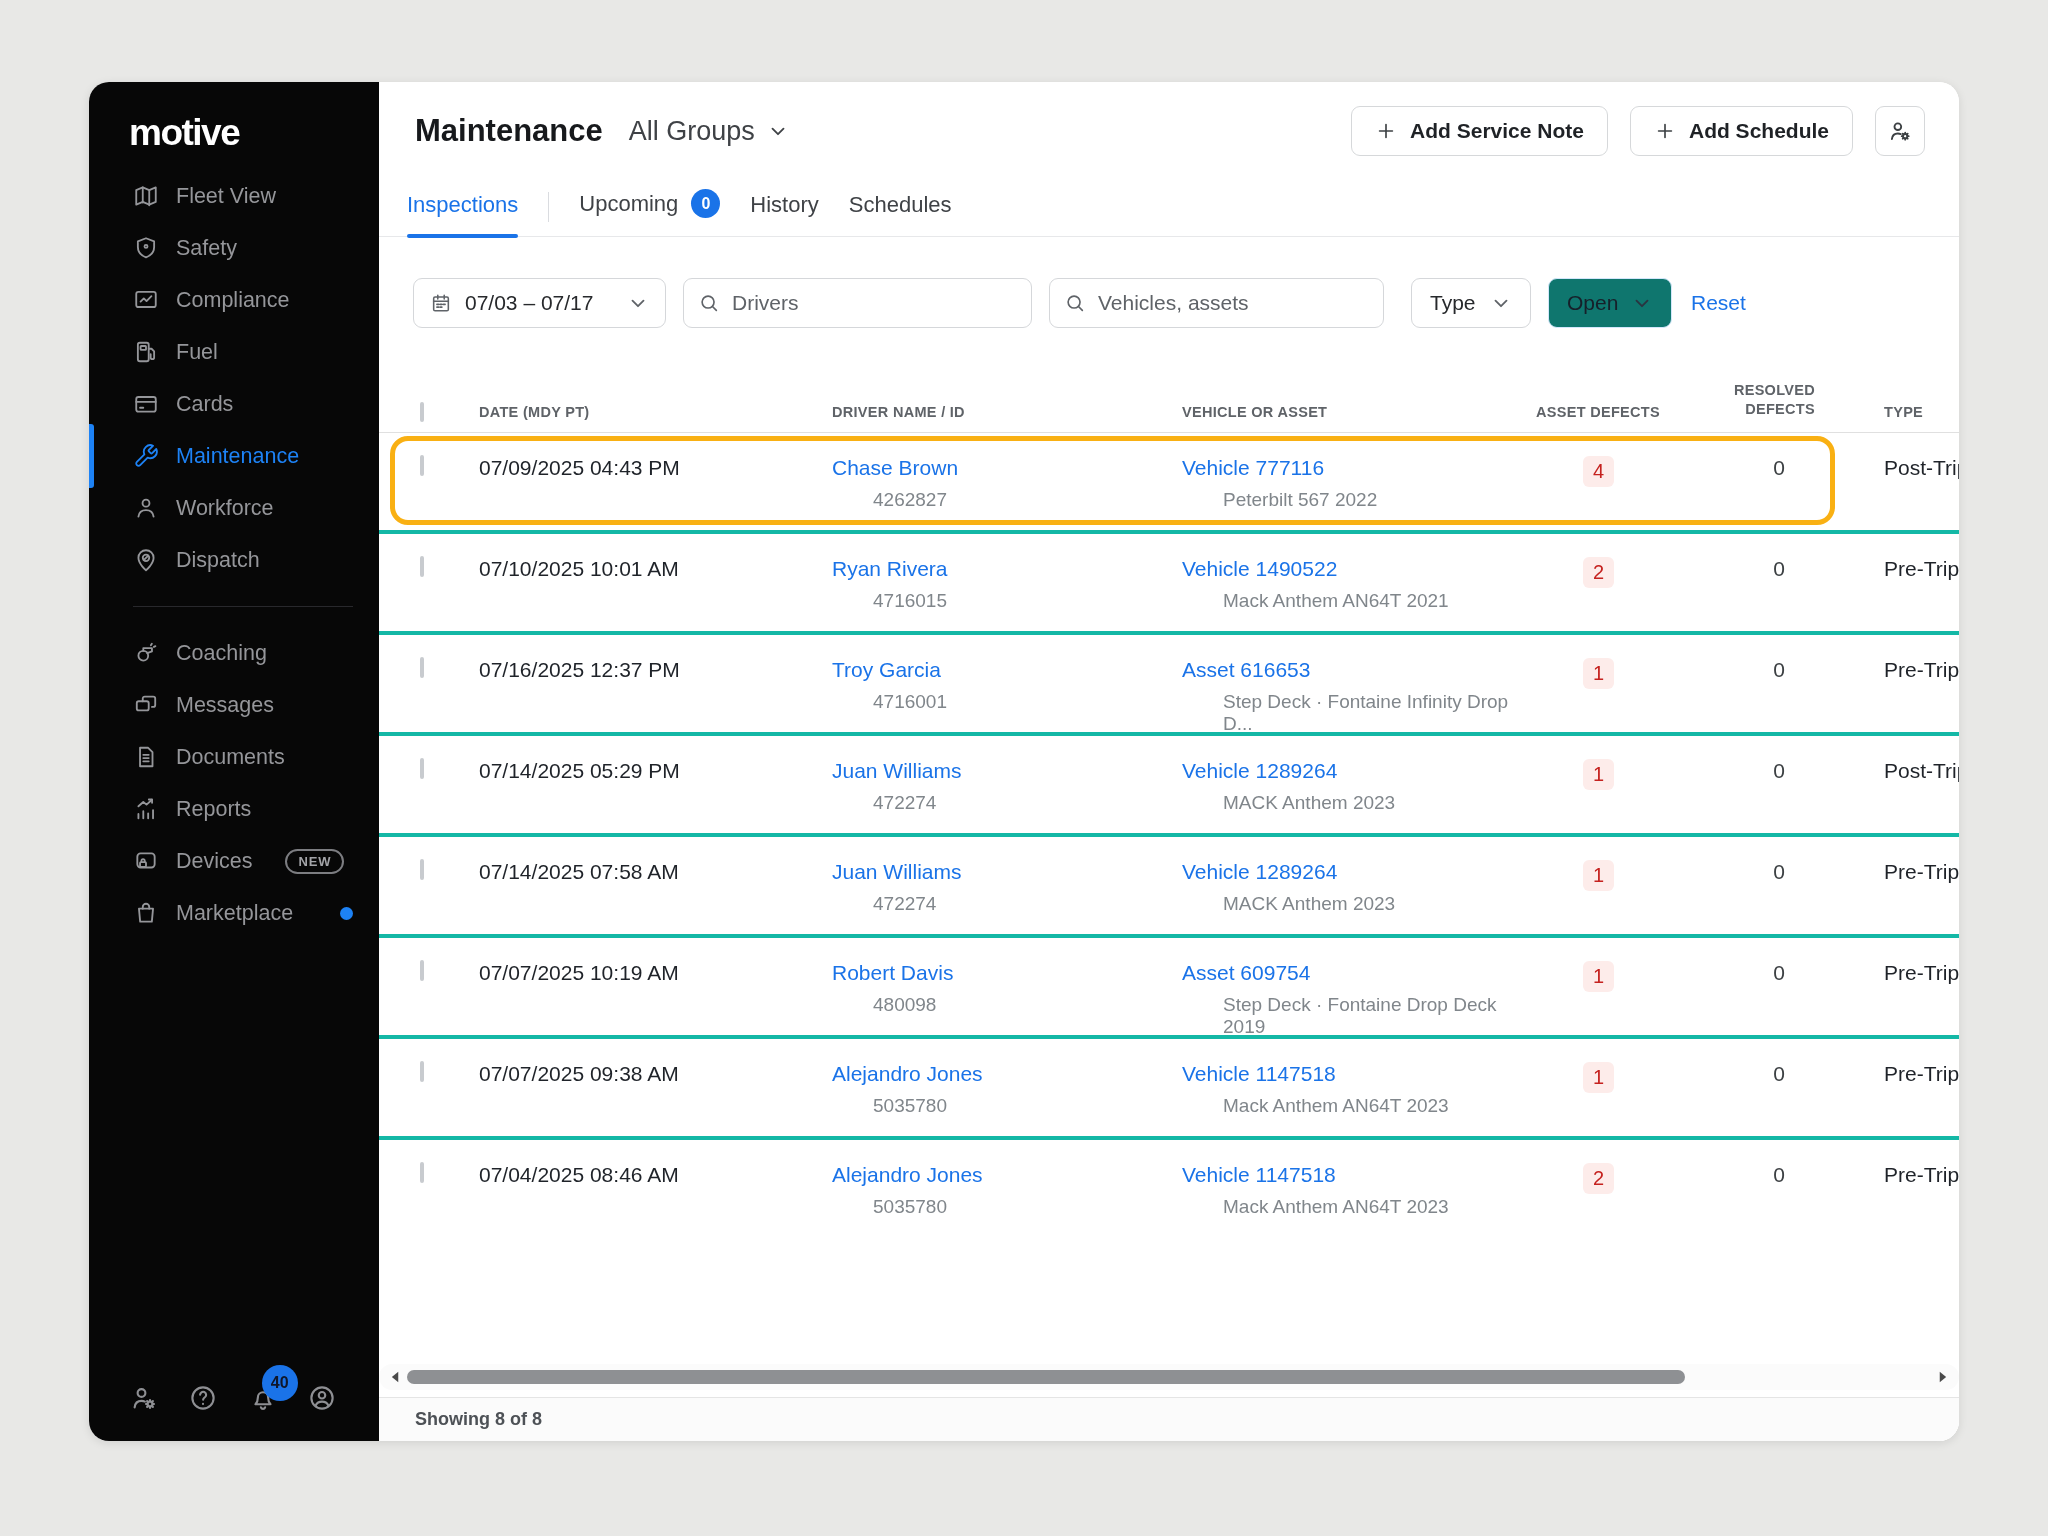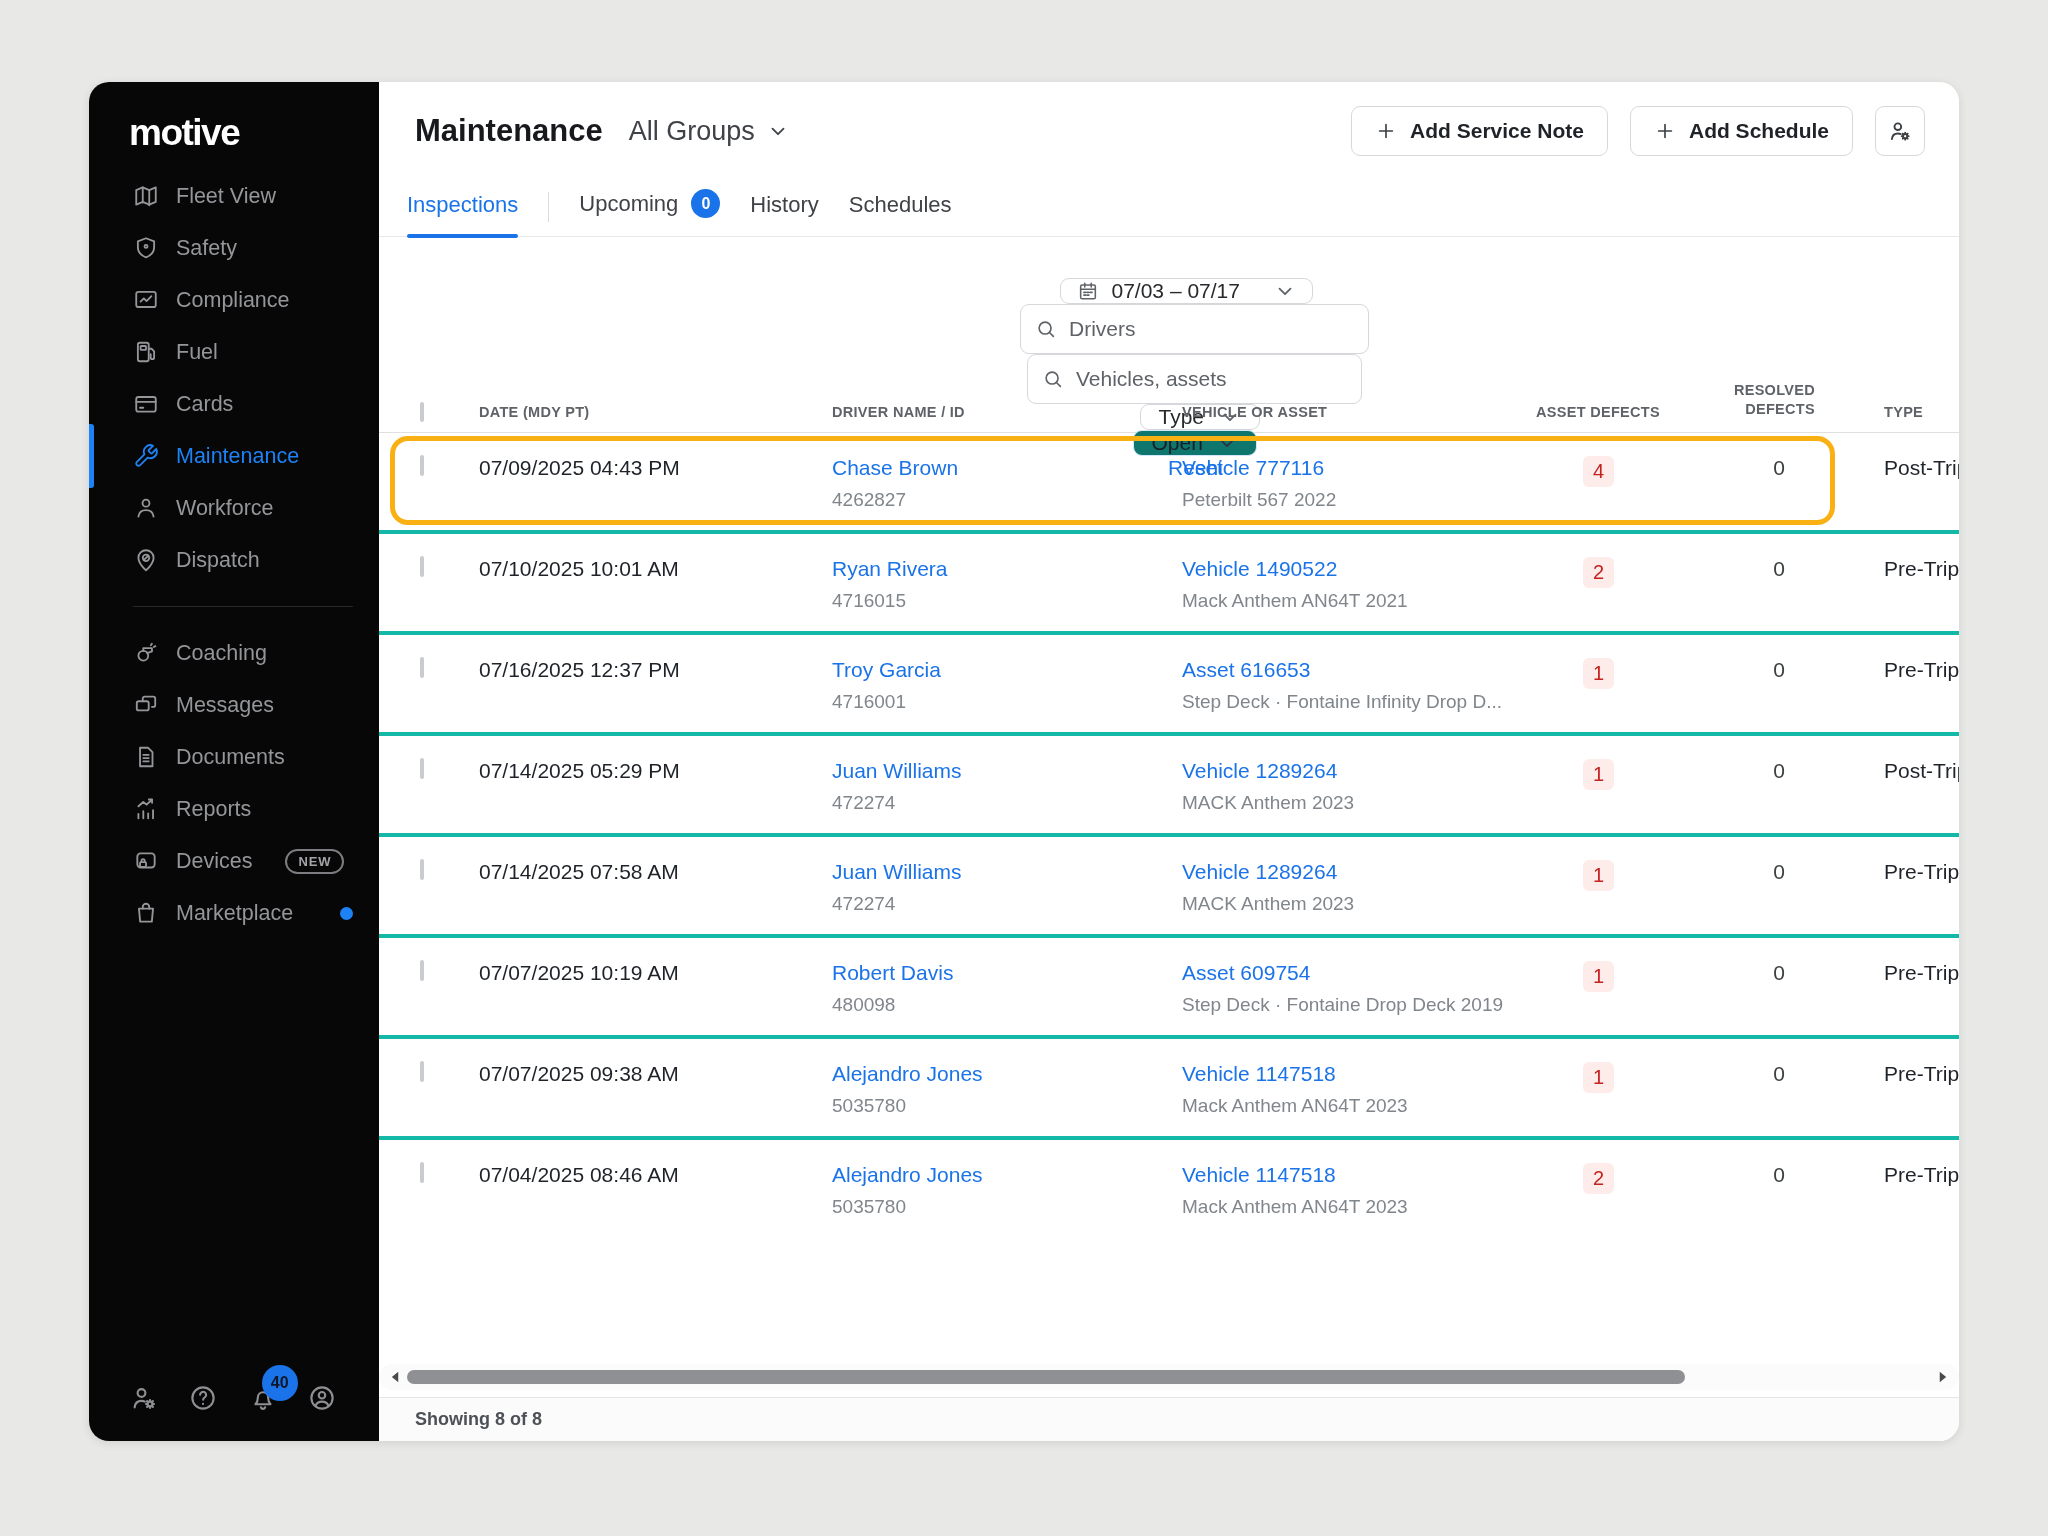--- a/index.html
+++ b/index.html
@@ -82,21 +82,21 @@
   .tab { position:relative; display:flex; align-items:center; gap:13px; font-size:22px; color:#3f4246;
     padding-bottom:18px; cursor:pointer; }
   .tab.active { color:#1a73e8; }
   .tab.active::after { content:""; position:absolute; left:0; right:0; bottom:-2px; height:4px; background:#1a73e8; border-radius:2px; }
   .tab + .tab, .tab-divider + .tab { margin-left:30px; }
   .tab-divider { width:1px; height:30px; background:#dadce0; margin:0 0 14px 30px; }
   .count-badge { min-width:29px; height:29px; border-radius:50%; background:#1a73e8; color:#fff;
     font-size:16px; font-weight:700; display:flex; align-items:center; justify-content:center; }
 
   
-  .filters { display:flex; align-items:center; margin-top:41px; padding-left:34px; height:50px;flex-direction:column; }
+  .filters { display:flex; align-items:center; margin-top:41px; padding-left:34px; height:50px; }
   .control {
     height:50px; display:flex; align-items:center; background:#fff;
     border:1px solid #d5d7da; border-radius:9px; font-size:21px; color:#27292c; cursor:pointer;
   }
   .control svg { width:22px; height:22px; color:#5f6368; }
   .date-btn { width:253px; padding:0 16px; gap:13px; }
   .date-btn .chev { margin-left:auto; }
   .search-box { position:relative; margin-left:17px; }
   .search-box svg { position:absolute; left:15px; top:14px; width:22px; height:22px; color:#5f6368; }
   .search-box input {
@@ -126,21 +126,21 @@
 
   .checkbox { width:22px; height:22px; border:2px solid #c8cbcf; border-radius:5px; background:#fff; cursor:pointer; }
 
   .table-body { position:relative; }
   .trow { display:flex; height:101px; }
   .trow:not(:last-child) { border-bottom:4px solid #14b8a6; }
   .trow .col-check { padding-top:24px; }
   .cell { padding-top:23px; }
   .date-text { font-size:21px; color:#1f2329; }
   .link { font-size:21px; color:#1a73e8; cursor:pointer; }
-  .sub { font-size:19px; color:#80868b; margin-top:9px; }
+  .sub { font-size:19px; color:#80868b; margin-top:9px;margin-left:41px; }
   .defect-badge { display:inline-block; min-width:22px; padding:4px 10px; margin-right:46px;
     background:#fdecea; color:#c5221f; border-radius:6px; font-size:20px; text-align:center; }
   .resolved-val { font-size:21px; color:#3c4043; padding-right:30px; display:inline-block; }
   .type-text { font-size:21px; color:#1f2329; }
 
   .row-highlight {
     position:absolute; left:11px; top:3px; width:1445px; height:89px;
     border:5px solid #f9b013; border-radius:18px; pointer-events:none; z-index:5;
   }
 

